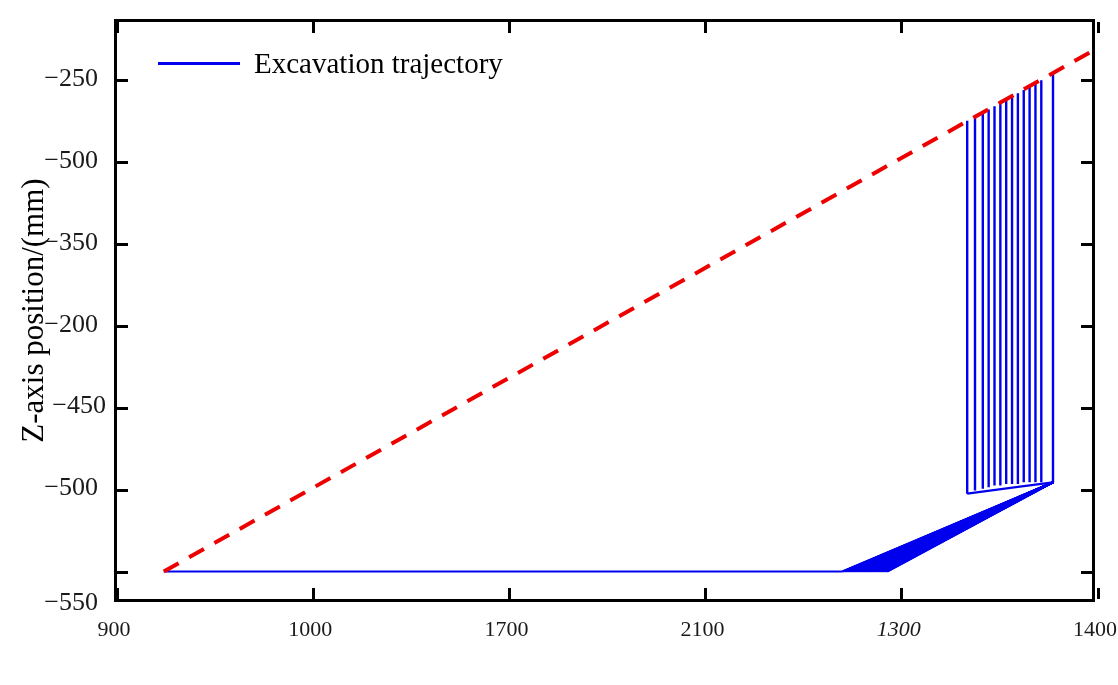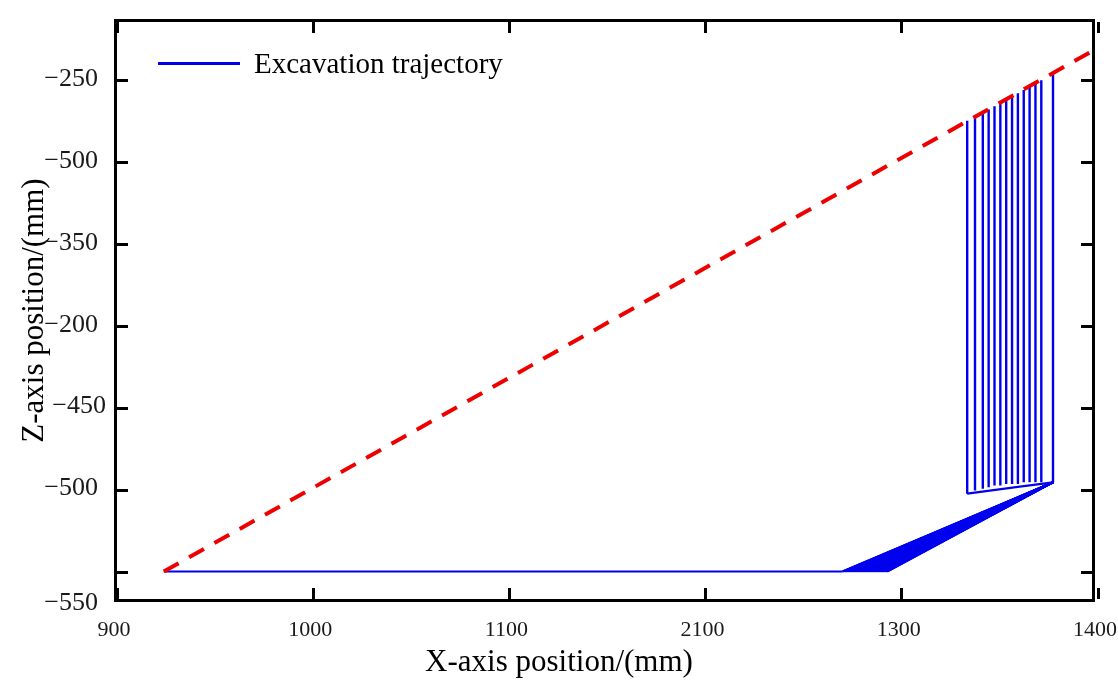--- a/index.html
+++ b/index.html
@@ -330,37 +330,36 @@
       <div class="tick-y-right" style="top: 384.983px;"></div>
       <div class="tick-y" style="top: 466.865px;"></div>
       <div class="tick-y-right" style="top: 466.865px;"></div>
       <div class="tick-y" style="top: 548.747px;"></div>
       <div class="tick-y-right" style="top: 548.747px;"></div>
     </div>
 
   <div id="tick-layer">
       <div class="xticklabel" style="left: 114px; top: 618px;">900</div>
       <div class="xticklabel" style="left: 310.2px; top: 618px;">1000</div>
-      <div class="xticklabel" style="left: 506.4px; top: 618px;">1100</div>
+      <div class="xticklabel" style="left: 506.4px; top: 618px;">1700</div>
       <div class="xticklabel" style="left: 702.6px; top: 618px;">2100</div>
-      <div class="xticklabel" style="left: 898.8px; top: 618px;">1300</div>
+      <div class="xticklabel" style="left: 898.8px; top: 618px; font-style: italic;">1300</div>
       <div class="xticklabel" style="left: 1095px; top: 618px;">1400</div>
       <div class="yticklabel" style="left: 0px; width: 98px; top: 77.9551px;">−250</div>
       <div class="yticklabel" style="left: 0px; width: 98px; top: 159.837px;">−500</div>
       <div class="yticklabel" style="left: 0px; width: 98px; top: 241.719px;">−350</div>
       <div class="yticklabel" style="left: 0px; width: 98px; top: 323.601px;">−200</div>
       <div class="yticklabel" style="left: 8px; width: 98px; top: 405.483px;">−450</div>
       <div class="yticklabel" style="left: 0px; width: 98px; top: 487.365px;">−500</div>
       <div class="yticklabel" style="left: 0px; width: 98px; top: 569.247px; margin-top: 33px;">−550</div>
     </div>
 
   <div id="legend">
     <div class="legend-row">
       <span class="legend-sample">
         <span class="solid-line" style="background:#0000ee"></span>
       </span>
       <span class="legend-label">Excavation trajectory</span>
     </div>
   </div>
 
-  <div id="xlabel">X-axis position/(mm)</div>
 
 </div>
 
 </body></html>

